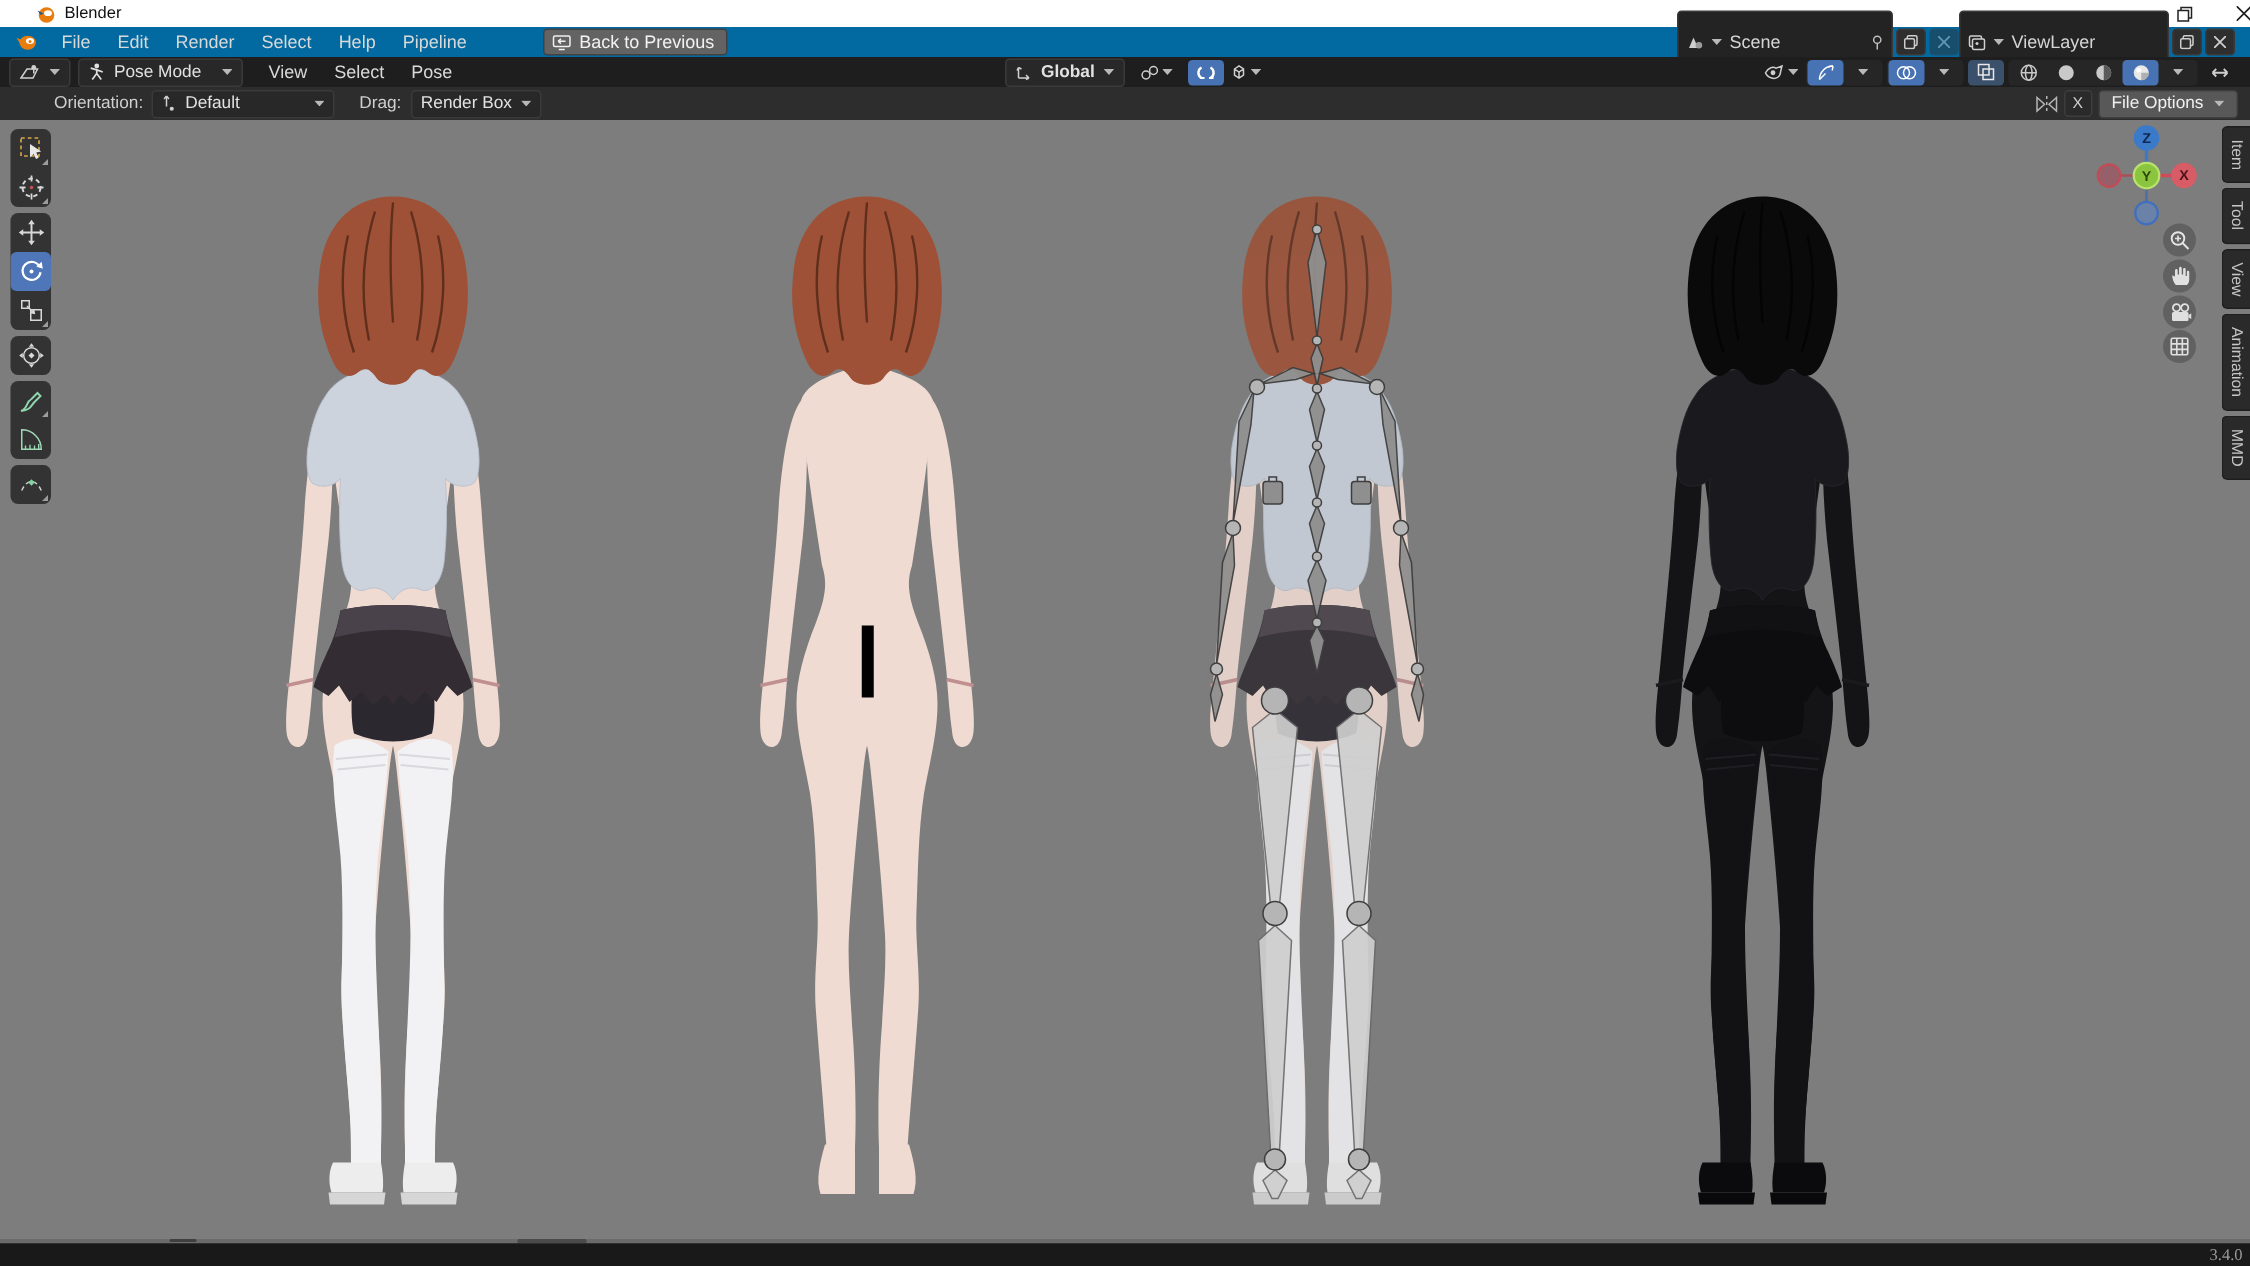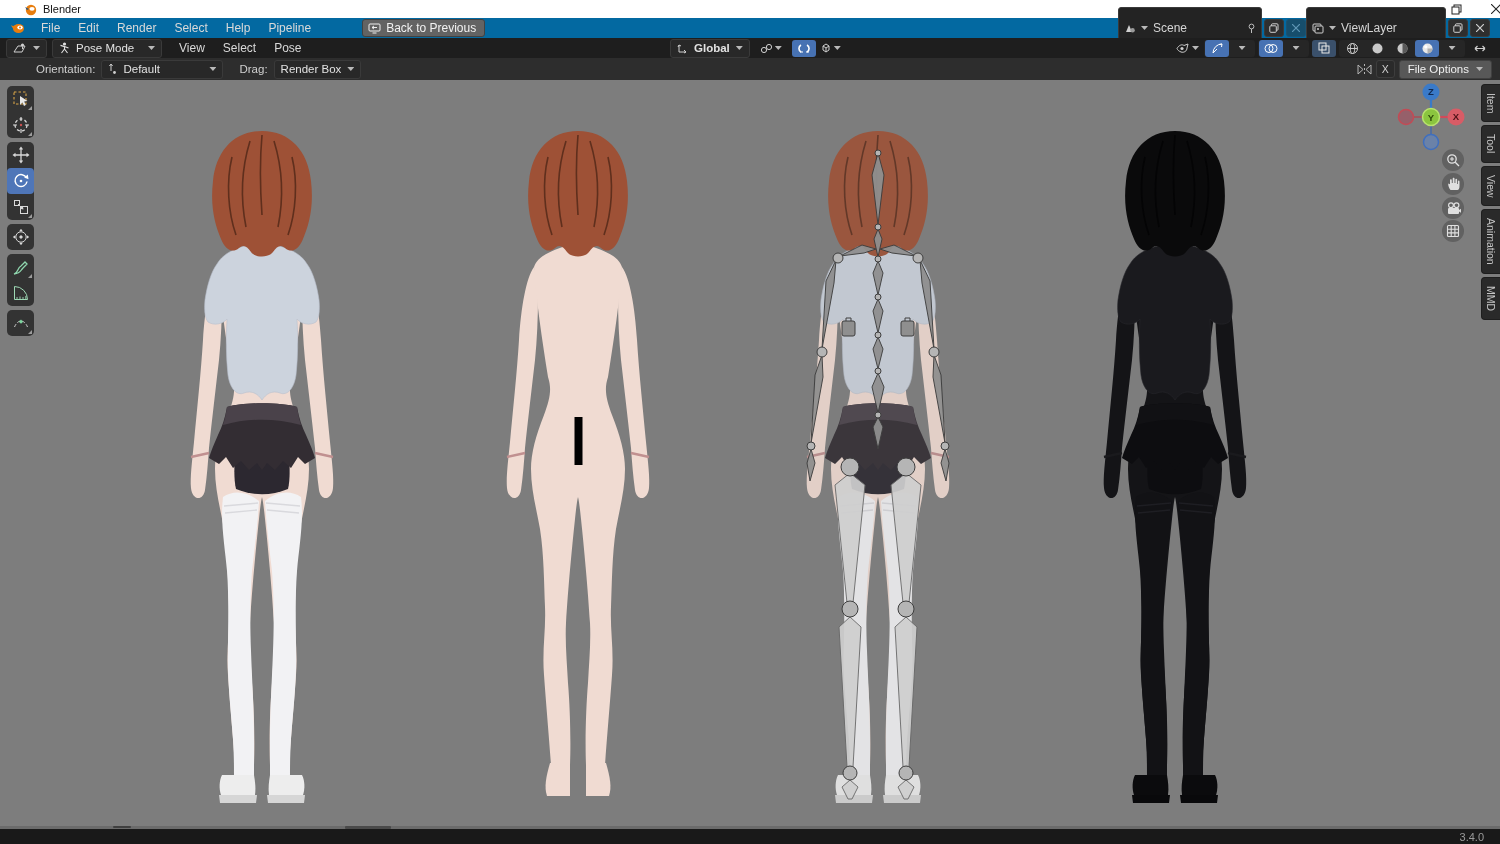--- a/index.html
+++ b/index.html
@@ -62,21 +62,21 @@
         padding:8px 3px;border:1px solid #1e1e1e;border-right:none;border-radius:4px 0 0 4px;cursor:pointer;}
   
   .gizmo{position:absolute;left:1396px;top:2px;cursor:pointer;}
   .navbtn{position:absolute;left:1442px;width:22px;height:22px;border-radius:50%;
           background:rgba(92,92,92,.85);display:flex;align-items:center;justify-content:center;cursor:pointer;}
   
   .figure{position:absolute;top:47px;width:200px;height:690px;cursor:pointer;}
   
   .statusbar{position:absolute;left:0;top:829px;width:1500px;height:15px;background:#191919;
              display:flex;align-items:center;color:#9a9a9a;font-size:11px;}
-  .statusbar .ver{margin-left:auto;padding-right:16px;}
+  .statusbar .ver{margin-left:auto;padding-right:5px;font-family:Liberation Serif, serif;}
   svg{display:block;}
 </style>
 </head>
 <body>
 
 <div class="app">
 
   <div class="titlebar">
     <span class="t-logo">
       <svg width="13" height="13" viewBox="0 0 13 13">

